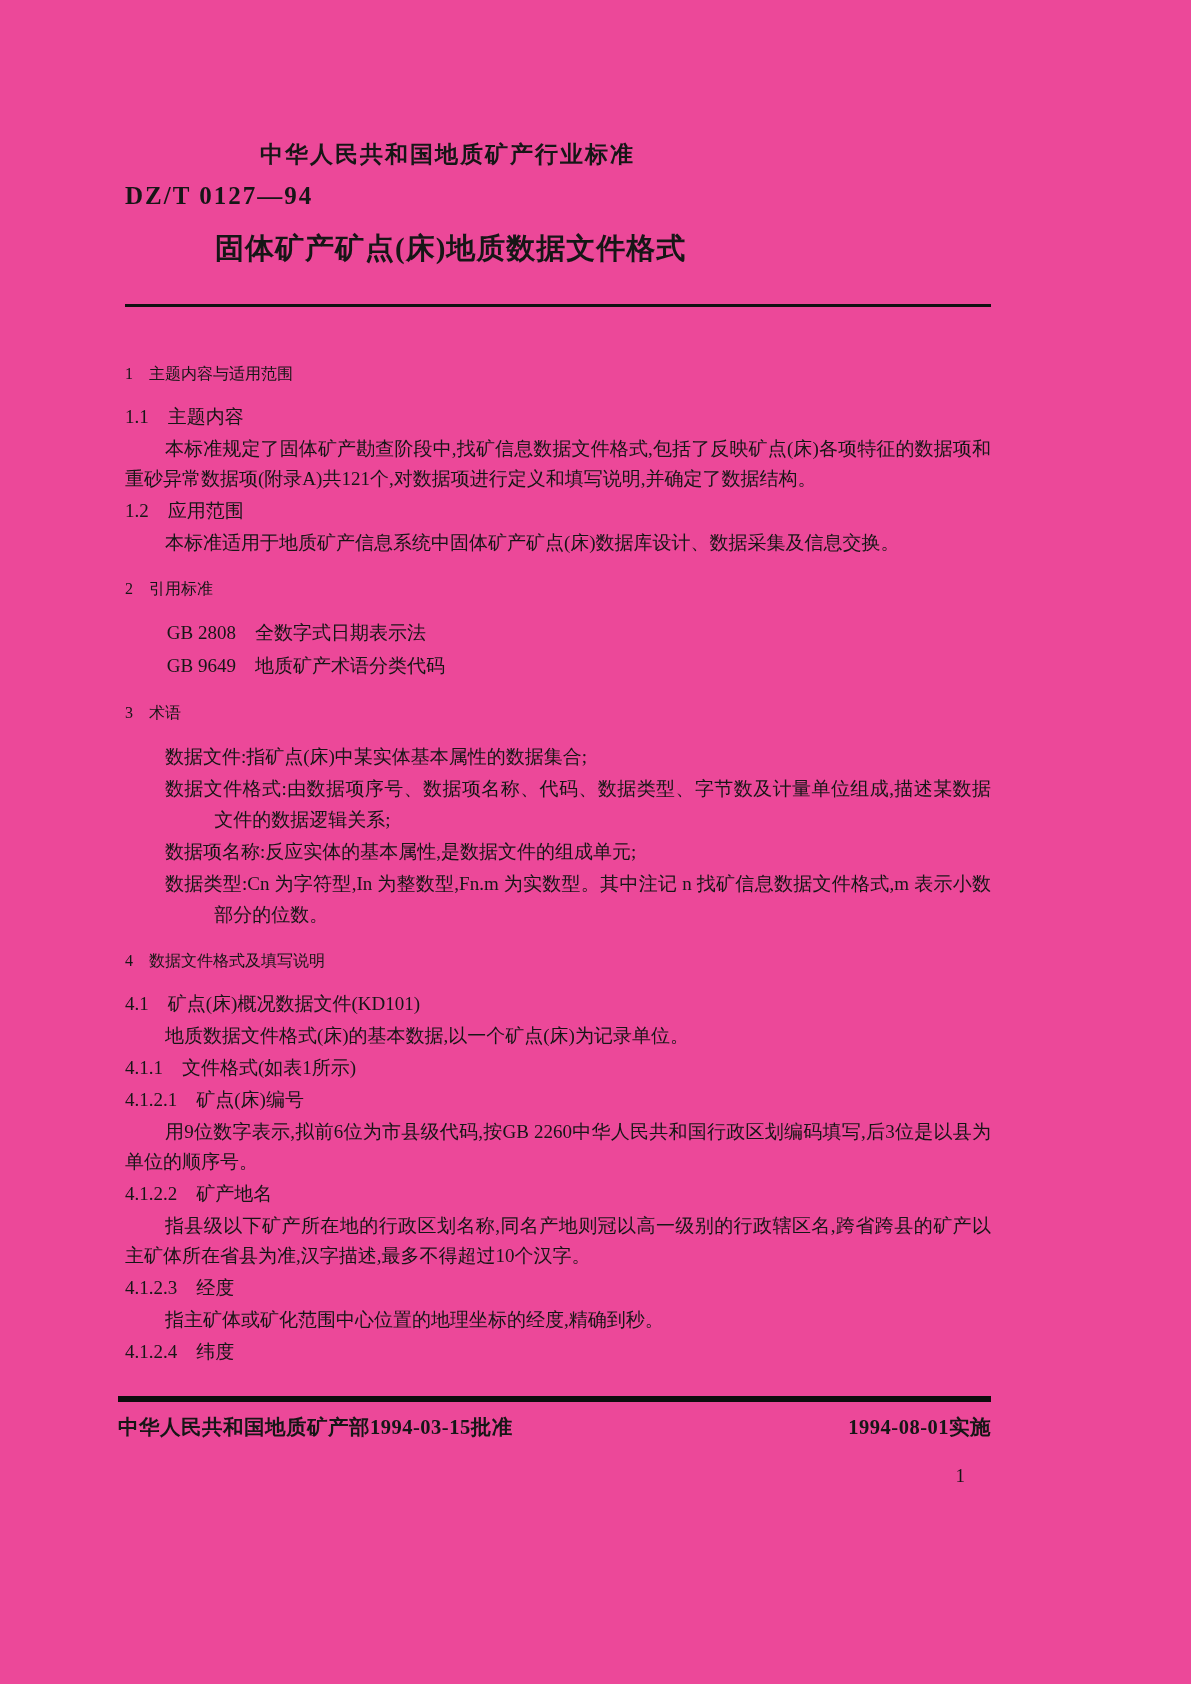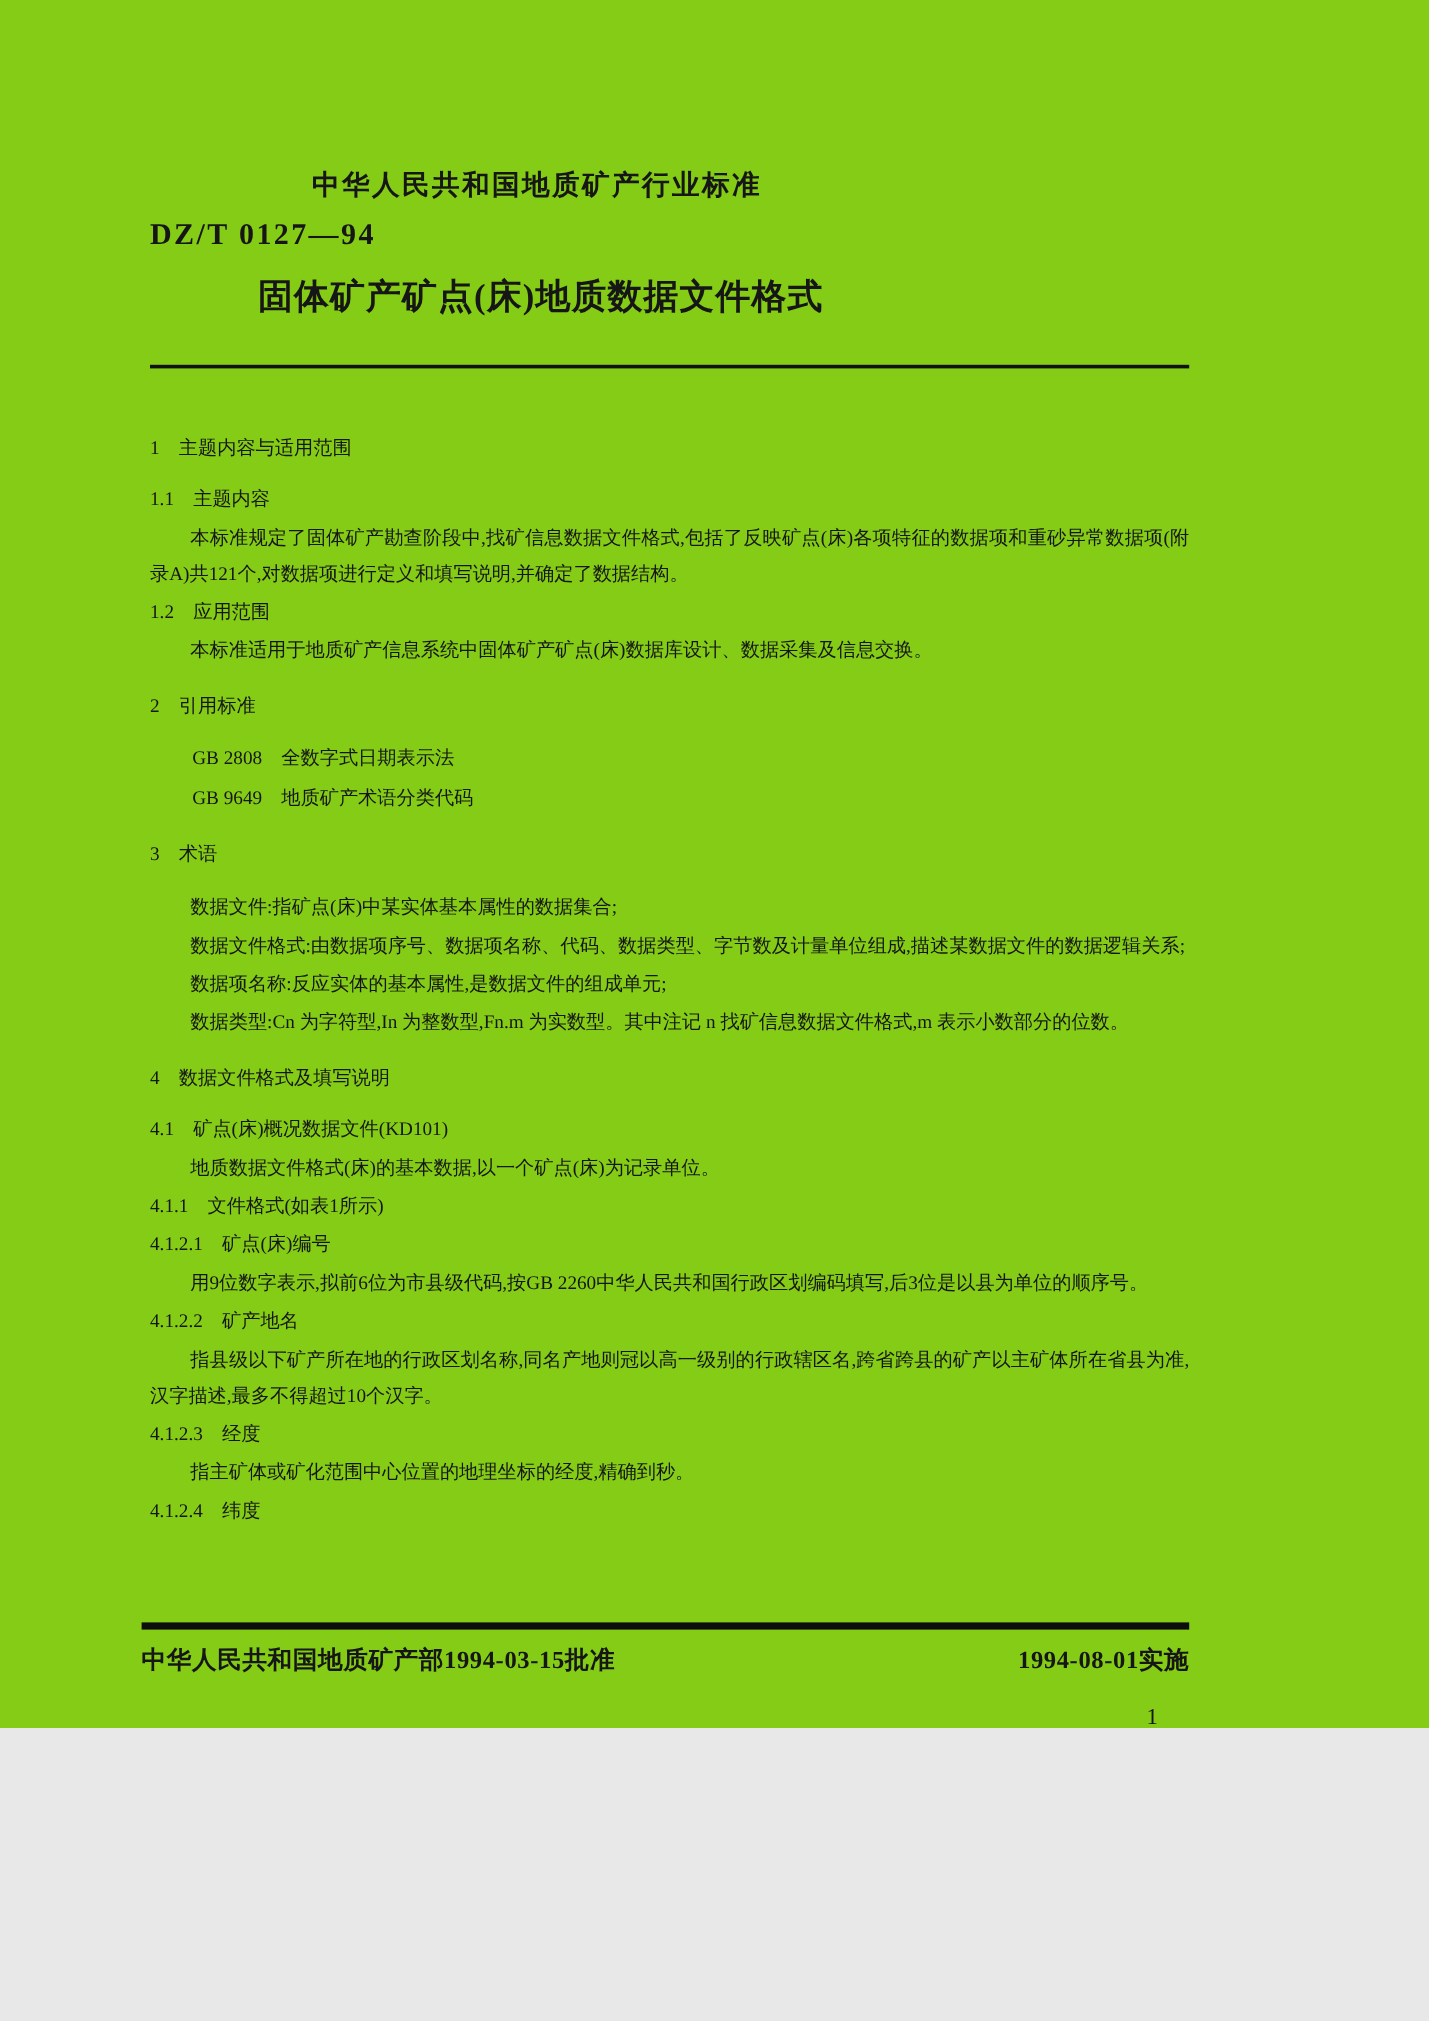--- a/index.html
+++ b/index.html
@@ -4,23 +4,23 @@
 <style>
   * { margin: 0; padding: 0; box-sizing: border-box; }
   html, body { background: #e8e8e8; }
   body {
     font-family: "Liberation Serif", "DejaVu Serif", serif;
     color: #161616;
   }
   .page {
     position: relative;
     width: 1191px;
-    height: 1440px;
+    height: 1684px;
     margin: 0 auto;
-    background: #84cc16;
+    background: #ec4899;
     overflow: hidden;
   }
   .content {
     padding: 140px 200px 0 125px;
   }
 
   
   .std-org {
     margin-left: 135px;
     font-size: 23px;
@@ -48,21 +48,21 @@
   .title-rule {
     margin-top: 36px;
     height: 3px;
     background: #111111;
     border: none;
   }
 
   
   .doc-main { margin-top: 52px; }
   .block {
-    font-size: 16px;
+    font-size: 19px;
     line-height: 30px;
     margin: 1px 0;
   }
   .block.h1 {
     font-weight: 400;
     font-size: 16px;
     margin: 16px 0 13px;
   }
   .block.h2 { margin: 2px 0; }
   .block.p  { text-indent: 2.1em; text-align: justify; }
@@ -70,21 +70,21 @@
   .block.term {
     padding-left: 4.7em;
     text-indent: -2.6em;
     text-align: justify;
     line-height: 31px;
   }
 
   
   .footer {
     position: absolute;
-    top: 1352px;
+    top: 1396px;
     left: 118px;
     right: 200px;
   }
   .footer-rule {
     height: 6px;
     background: #0d0d0d;
   }
   .footer-row {
     display: flex;
     justify-content: space-between;

